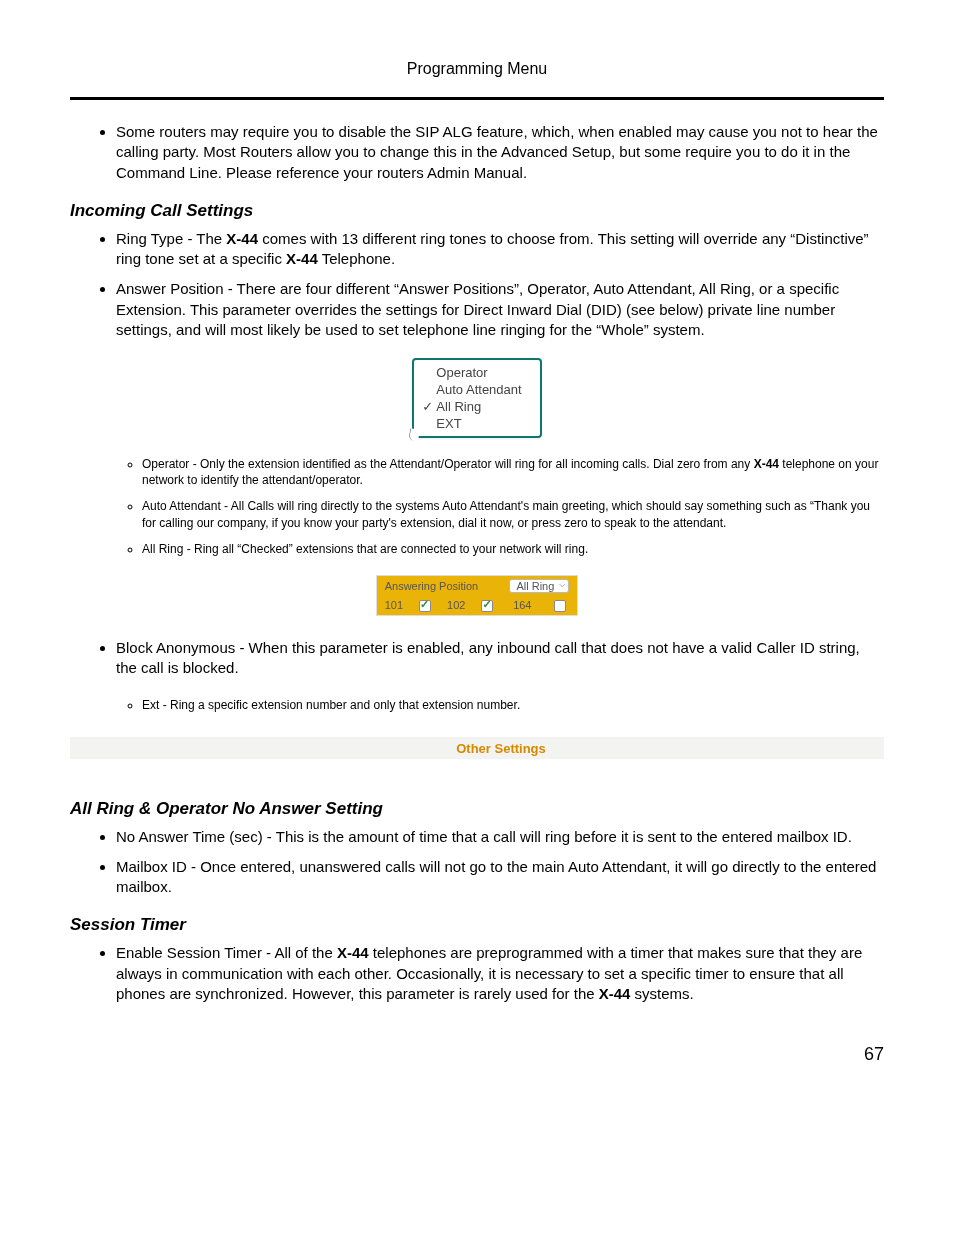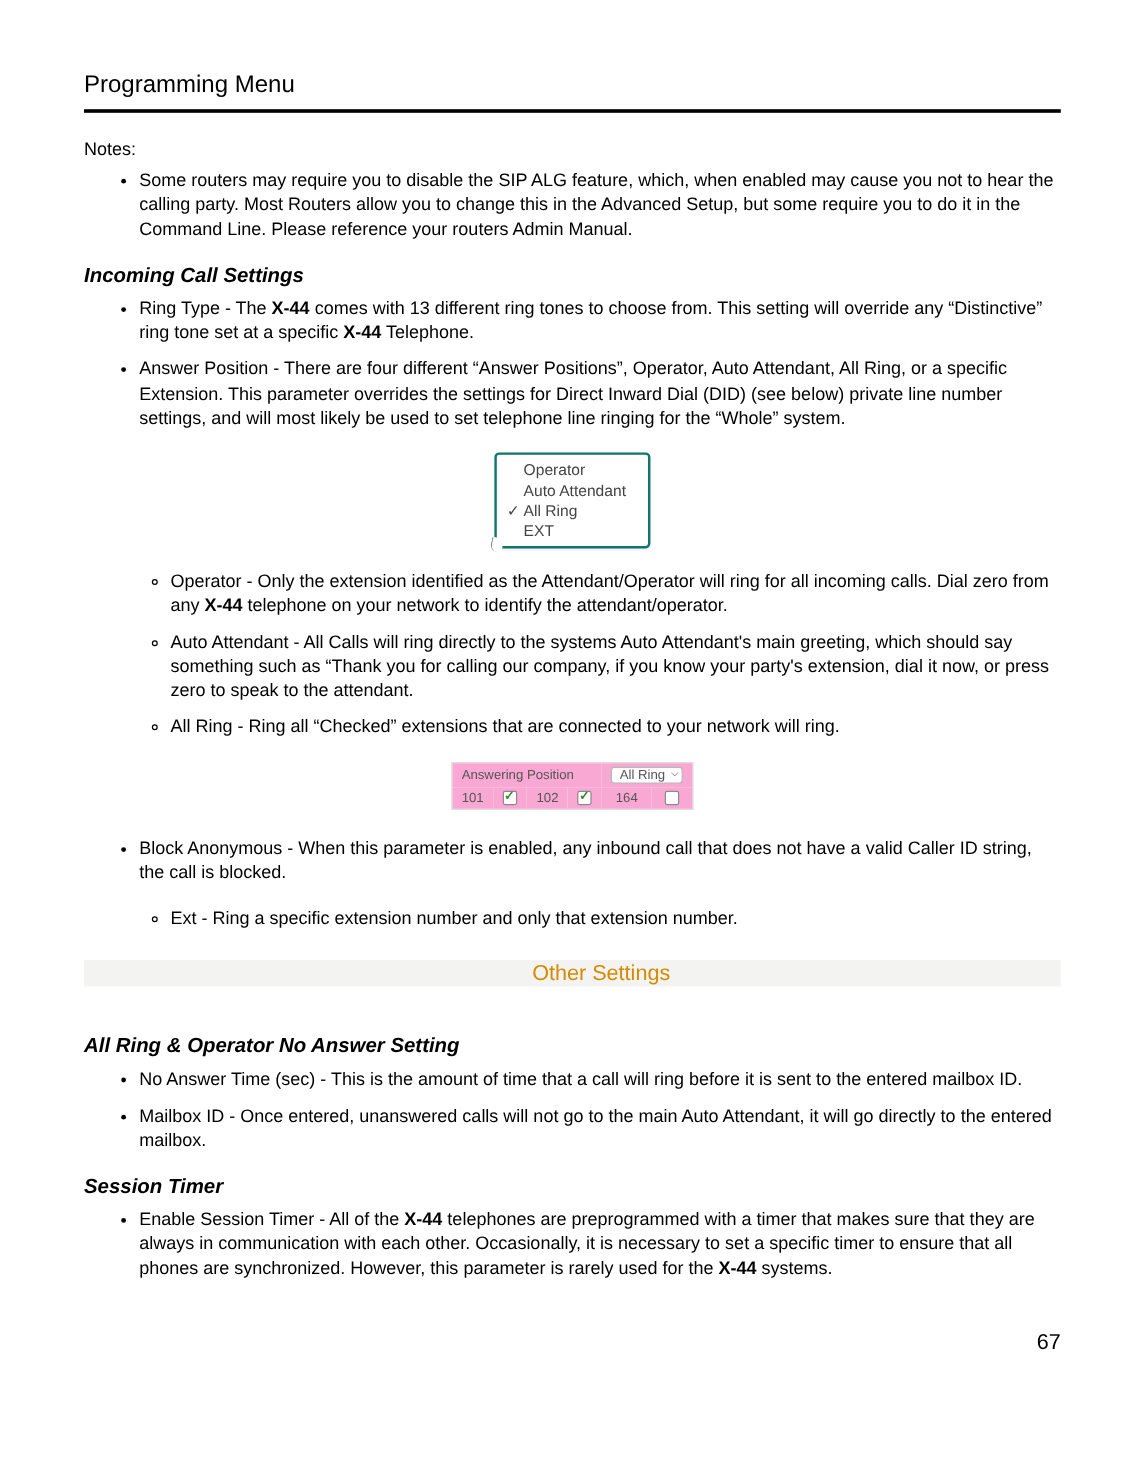--- a/index.html
+++ b/index.html
@@ -9,23 +9,23 @@
     font-family: Verdana, Arial, sans-serif;
     color: #000;
     width: 954px;
   }
   .page {
     padding: 60px 70px 40px 70px;
     box-sizing: border-box;
     width: 954px;
   }
   .header {
-    text-align: left;
-    font-size: 20px;
-    padding-bottom: 8px;
+    text-align: center;
+    font-size: 16px;
+    padding-bottom: 19px;
     border-bottom: 3px solid #000;
     margin-bottom: 22px;
   }
   .notes-label {
     font-size: 15px;
     margin-bottom: 8px;
   }
   ul.outer {
     margin: 0 0 18px 0;
     padding-left: 46px;
@@ -33,21 +33,21 @@
   ul.outer > li {
     font-size: 15px;
     line-height: 1.35;
     margin-bottom: 10px;
   }
   ul.inner {
     margin: 6px 0 10px 0;
     padding-left: 26px;
   }
   ul.inner > li {
-    font-size: 15px;
+    font-size: 12px;
     line-height: 1.35;
     margin-bottom: 10px;
   }
   h3.section {
     font-size: 17px;
     font-weight: bold;
     margin: 14px 0 8px 0;
     font-style: italic;
   }
   .fig-wrap {
@@ -91,21 +91,21 @@
     border:1px solid #ddd;
     font-family: Arial, sans-serif;
     color:#555;
   }
   .table-fig table {
     border-collapse:collapse;
   }
   .table-fig td, .table-fig th {
     font-size:11px;
     padding:3px 8px;
-    background:#f9a8d4;
+    background:#eab308;
   }
   .table-fig th {
     font-weight:normal;
     text-align:left;
     color:#555;
   }
   .select-box {
     display:inline-block;
     border:1px solid #b8b8b8;
     border-radius:3px;
@@ -143,22 +143,22 @@
   }
   .other-settings-bar {
     background:#f3f3f2;
     height:22px;
     line-height:22px;
     text-align:center;
     margin: 24px 0 40px 0;
   }
   .other-settings-bar span {
     color:#d58a00;
-    font-weight:normal;
-    font-size:18px;
+    font-weight:bold;
+    font-size:13px;
     margin-left:48px;
   }
   .special {
     font-family: Liberation Sans, sans-serif;
     font-weight: bold;
   }
   .page-num {
     text-align:right;
     font-size:18px;
     margin-top:40px;
@@ -166,21 +166,20 @@
 </style>
 </head>
 <body>
 
 <div class="page">
 
   <div class="header">
     <span>Programming Menu</span>
   </div>
 
-  <div class="notes-label">Notes:</div>
 
   <ul class="outer">
     <li>Some routers may require you to disable the SIP ALG feature, which, when enabled may cause you not to hear the calling party.  Most Routers allow you to change this in the Advanced Setup, but some require you to do it in the Command Line. Please reference your routers Admin Manual.</li>
   </ul>
 
   <h3 class="section">Incoming Call Settings</h3>
 
   <ul class="outer">
     <li>
       <span>Ring Type - The </span><span class="special">X-44</span><span> comes with 13 different ring tones to choose from. This setting will override any “Distinctive” ring tone set at a specific </span><span class="special">X-44</span><span> Telephone.</span>

